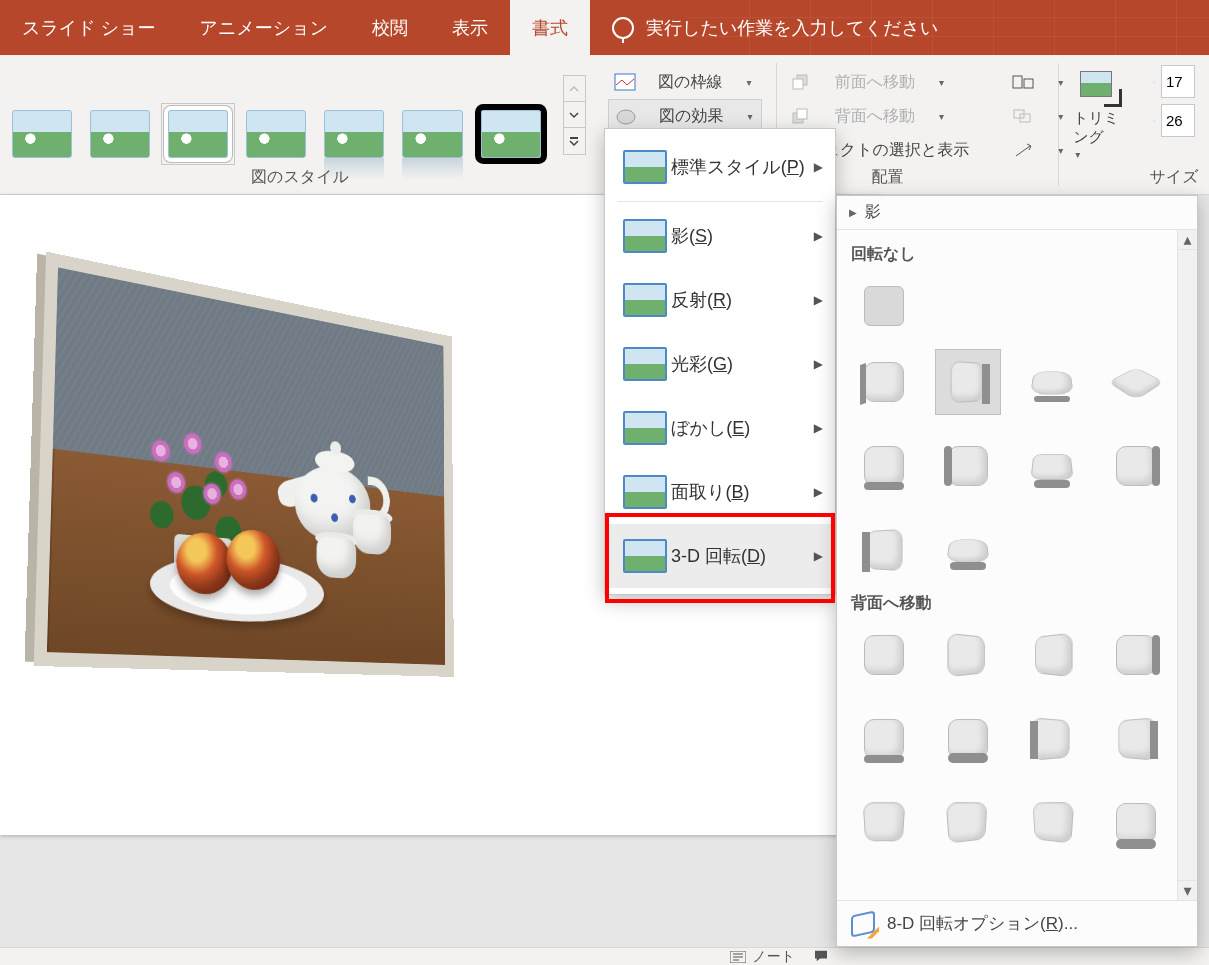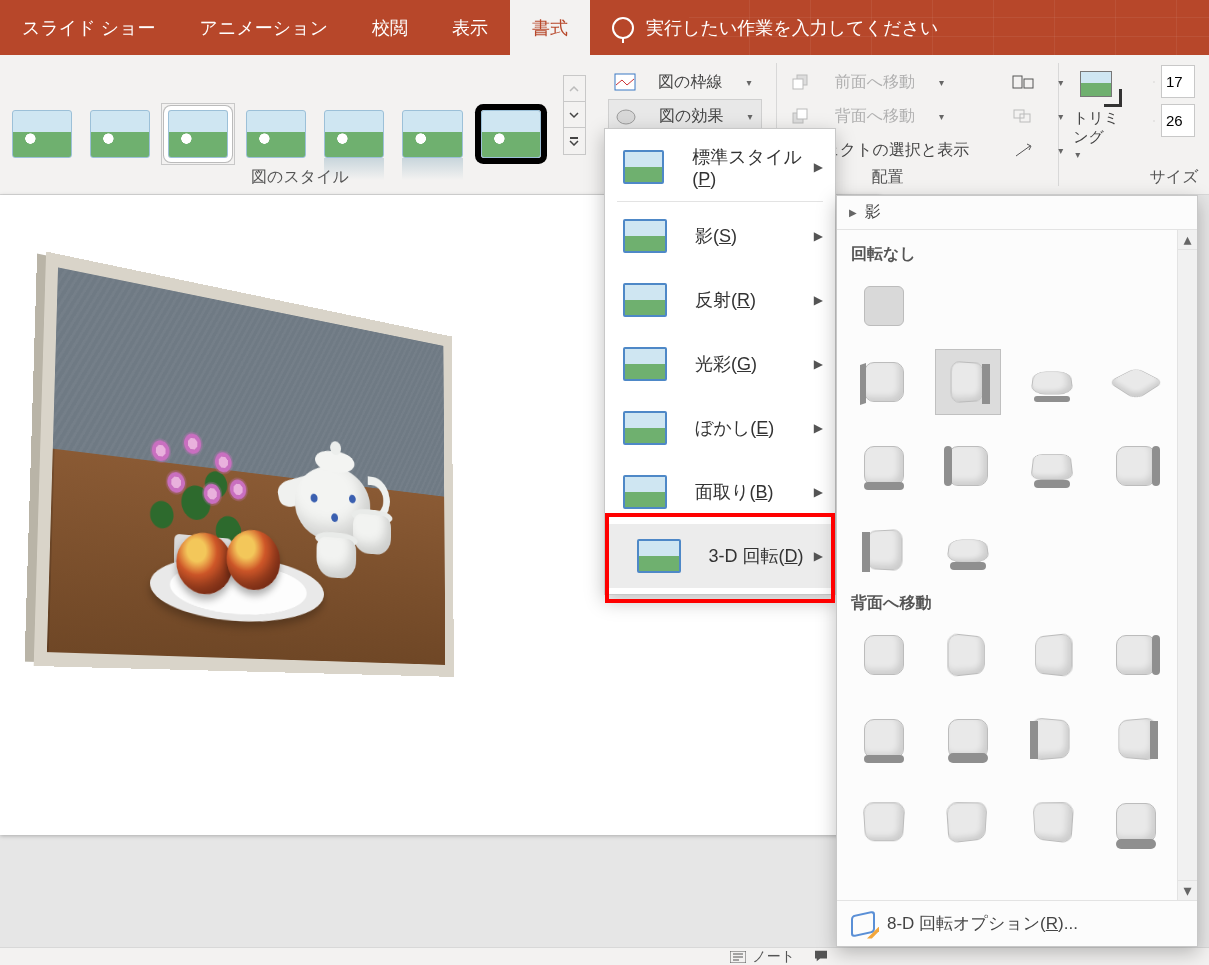--- a/index.html
+++ b/index.html
@@ -172,29 +172,29 @@
   .stat-row { position:absolute; left:0; right:0; bottom:0; height:18px; background:#f3f2f1; border-top:1px solid #d8d8d8; display:flex; align-items:center; justify-content:flex-end; gap:18px; padding-right:380px; font-size:14px; color:#555; }
   .stat-row .ic { width:16px; height:12px; }
 
   
   .fx-menu {
     position:absolute; left:604px; top:128px; width:232px;
     background:#fff; border:1px solid #c8c8c8; box-shadow:0 6px 18px rgba(0,0,0,.25);
     padding:6px 0; z-index:20;
   }
   .fx-item {
-    display:flex; align-items:center; gap:28px;
+    display:flex; align-items:center; gap:4px;
     height:64px; padding:0 18px; font-size:18px; color:#333; position:relative;
   }
   .fx-item .arrow { position:absolute; right:12px; top:50%; transform:translateY(-50%); font-size:12px; color:#555; }
   .fx-item .thumb {
     width:44px; height:34px; border:2px solid #4e88c7; background:linear-gradient(180deg,#cfe6f2 0 50%, #6fb06f 50% 100%); border-radius:2px;
   }
   .fx-sep { height:1px; background:#e3e3e3; margin:2px 12px; }
-  .fx-item.hover { background:#ececec;justify-content:center; }
+  .fx-item.hover { background:#ececec; }
   .fx-highlight {
     position:absolute; left:605px; top:513px; width:230px; height:90px;
     border:4px solid #ff0000; z-index:30; pointer-events:none;
   }
 
   
   .rot-panel {
     position:absolute; left:836px; top:195px; width:362px; bottom:18px;
     background:#fcfcfc; border:1px solid #c8c8c8; box-shadow:0 6px 18px rgba(0,0,0,.25);
     z-index:25; display:flex; flex-direction:column;

